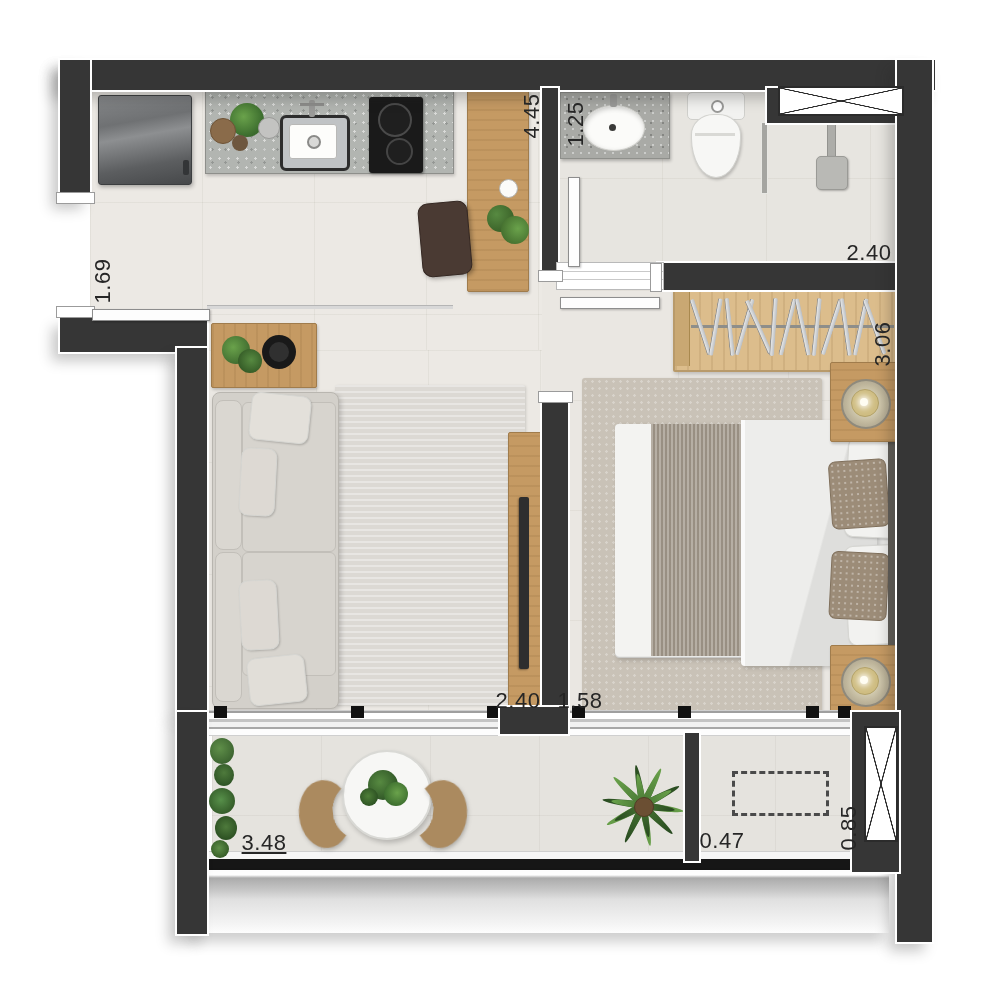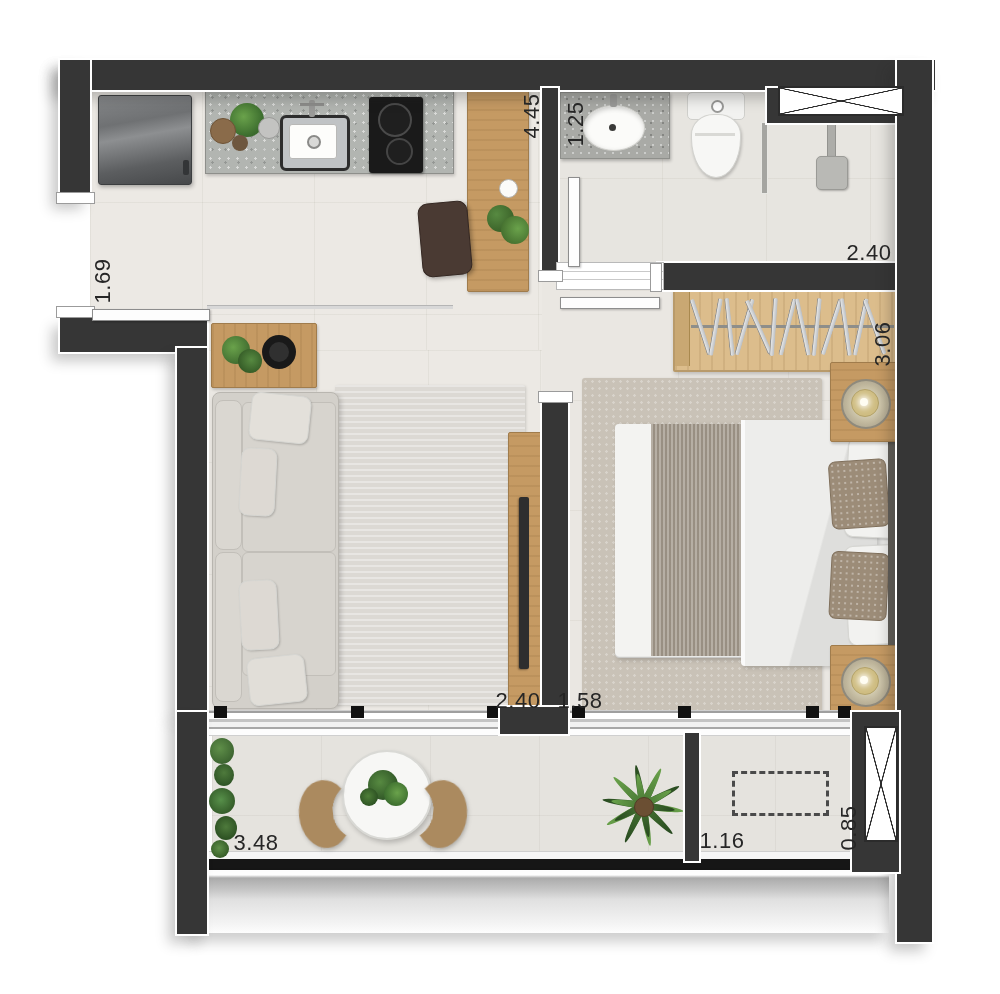--- a/index.html
+++ b/index.html
@@ -220,16 +220,16 @@
   <div class="a winx" style="left:778px;top:86px;width:122px;height:26px;"></div>
   <div class="a winx" style="left:864px;top:726px;width:30px;height:112px;"></div>
 
   <div class="dim v a" style="left:505px;top:105px;">4.45</div>
   <div class="dim v a" style="left:549px;top:113px;">1.25</div>
   <div class="dim a" style="left:842px;top:242px;">2.40</div>
   <div class="dim v a" style="left:76px;top:270px;">1.69</div>
   <div class="dim v a" style="left:856px;top:333px;">3.06</div>
   <div class="dim a" style="left:491px;top:690px;">2.40</div>
   <div class="dim a" style="left:553px;top:690px;">1.58</div>
-  <div class="dim a" style="left:229px;top:832px;">3.48</div>
-  <div class="dim a" style="left:695px;top:830px;">1.16</div>
+  <div class="dim a" style="left:237px;top:832px;text-decoration:underline;">3.48</div>
+  <div class="dim a" style="left:695px;top:830px;">0.47</div>
   <div class="dim v a" style="left:822px;top:817px;">0.85</div>
 </div>
 
 </body></html>

